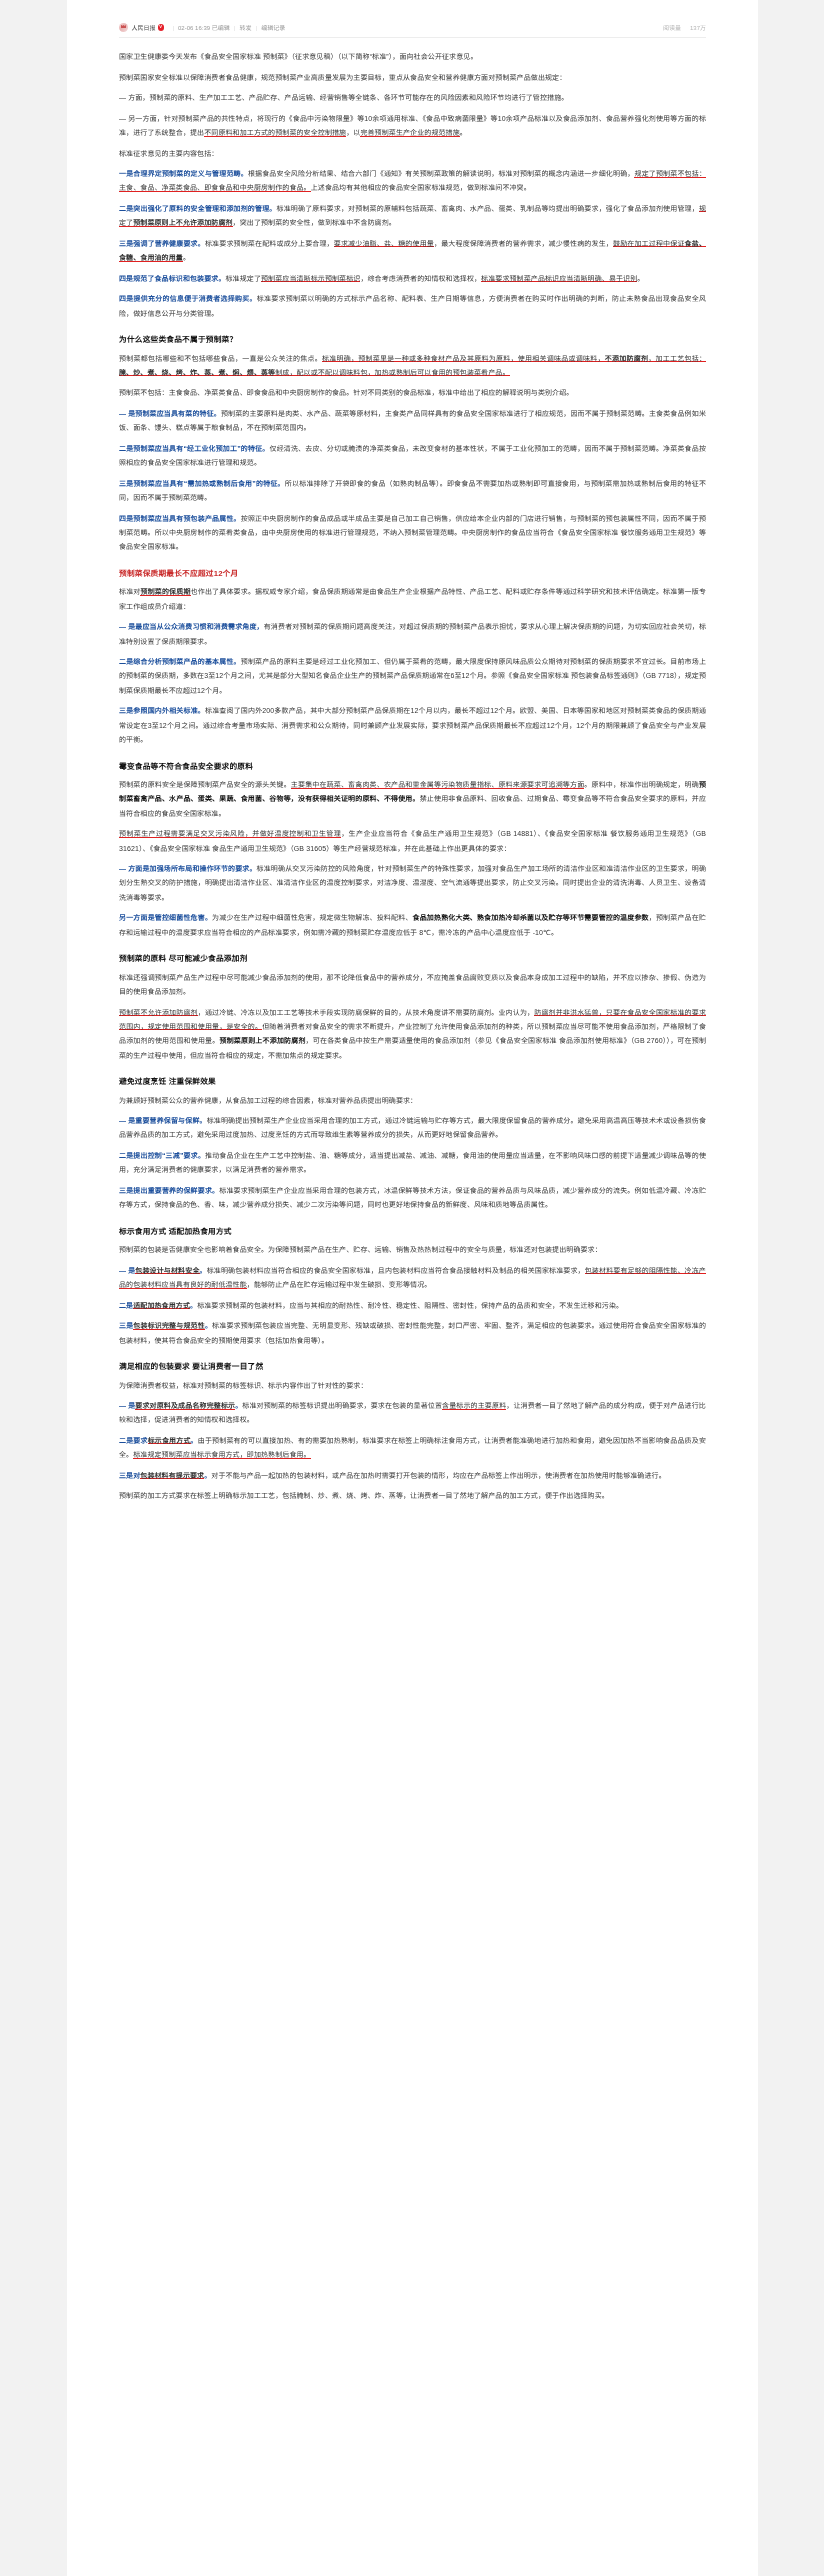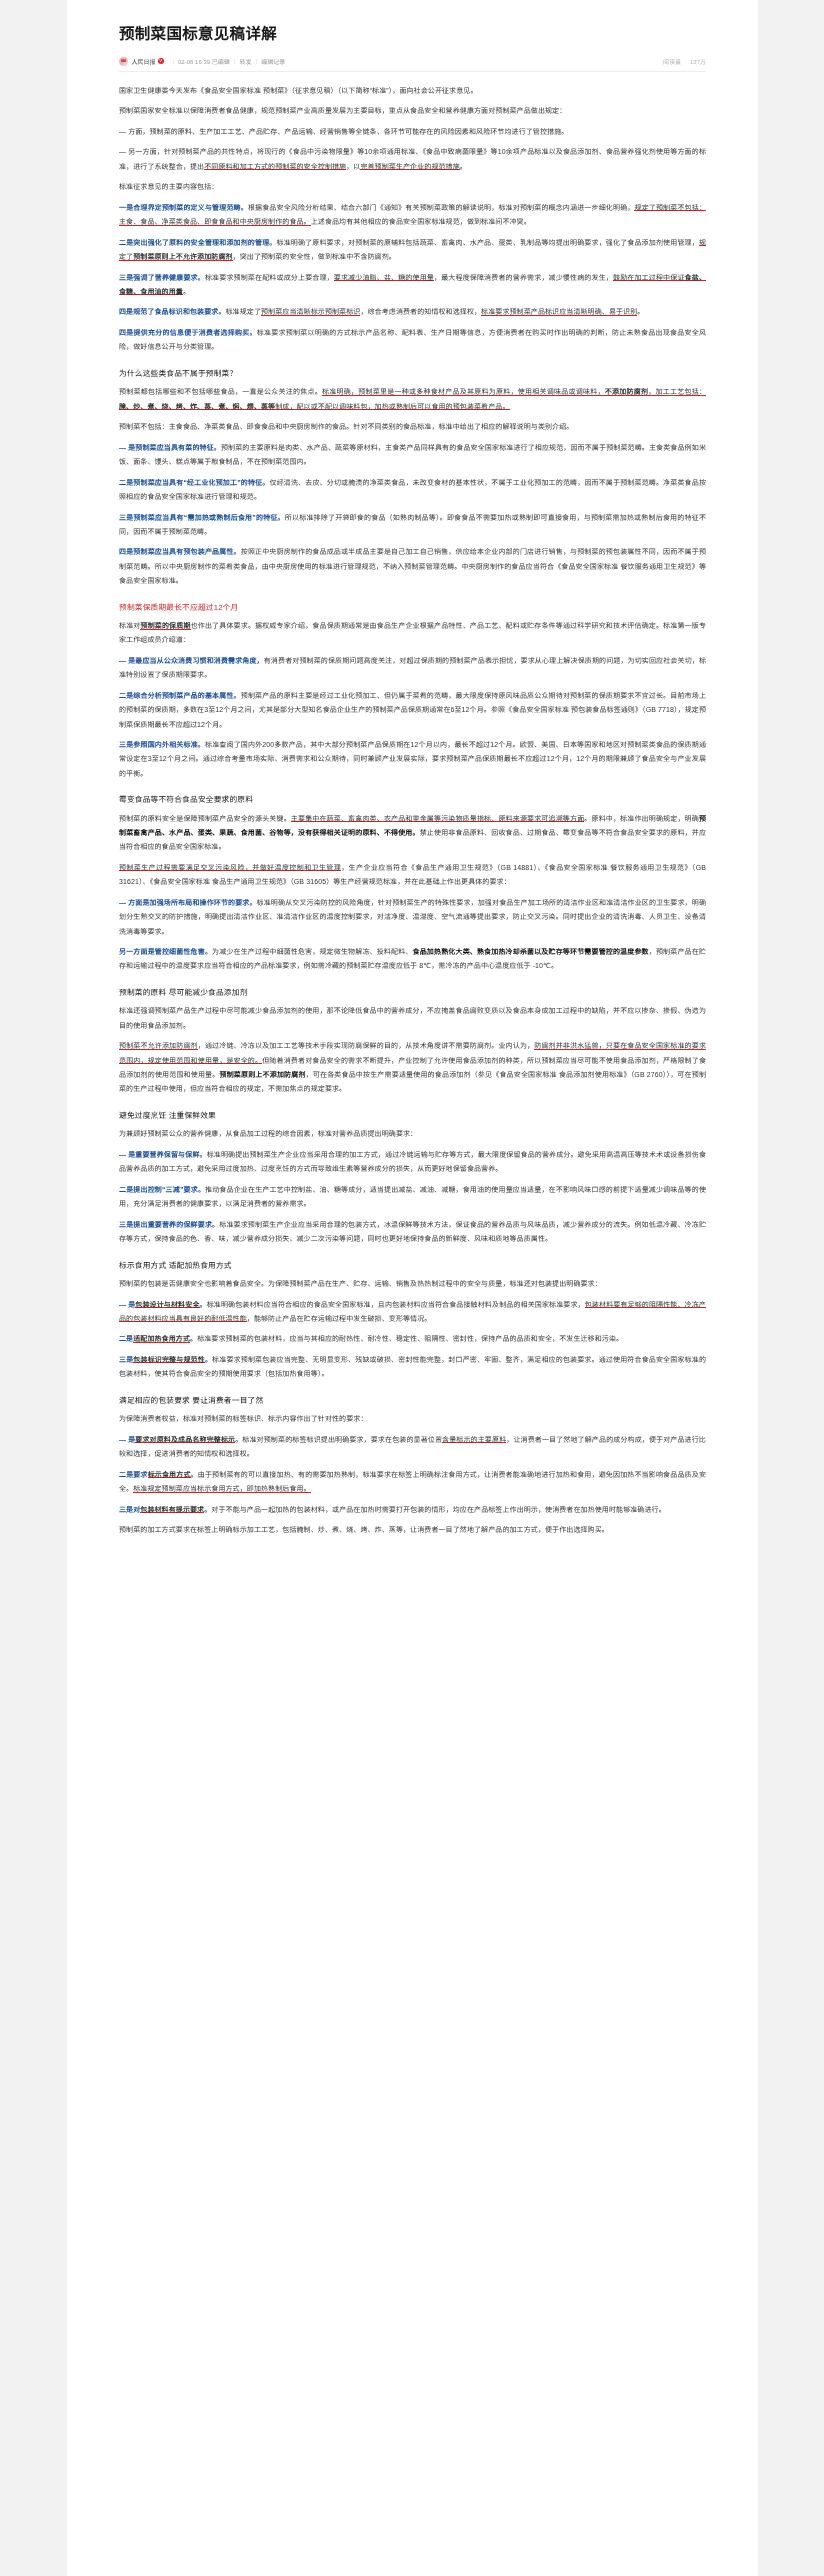--- a/index.html
+++ b/index.html
@@ -67,21 +67,21 @@
   .meta-right{color:#b5b5b5;font-size:6px;}
   .meta-right .cnt{margin-left:7.2px;}
   .hr{
     height:0.5px;background:#ededed;border:0;margin:5.2px 0 12.4px 0;width:100%;
   }
   
   .body{font-size:7px;line-height:2.05;color:#333;letter-spacing:0.1px;text-align:justify;}
   .body p{margin:0 0 6.2px 0;}
   .sec-h{
     font-size:7.7px;
-    font-weight:400;
+    font-weight:700;
     color:#111;
     margin:12.4px 0 5.2px 0;
     line-height:1.7;
     letter-spacing:0.2px;
   }
   .sec-h.red{color:#c92a2a;}
   b.blue{color:#1c4f9c;font-weight:700;}
   b.dark{color:#111;font-weight:700;}
   .u-red{
     color:#333;
@@ -92,21 +92,20 @@
     padding-bottom:0.5px;
   }
   .u-red-b{font-weight:700;}
 </style>
 </head>
 <body>
 
 <div class="page">
   <div class="card">
 
-    <h1 class="art-title">预制菜国标意见稿详解</h1>
 
     <div class="meta-row">
       <span class="avatar"></span>
       <span class="meta-name">人民日报</span>
       <span class="vbadge">V</span>
       <span class="meta-sep">|</span>
       <span class="meta-link">02-06 16:39 已编辑</span>
       <span class="meta-sep">|</span>
       <span class="meta-link">转发</span>
       <span class="meta-sep">|</span>

